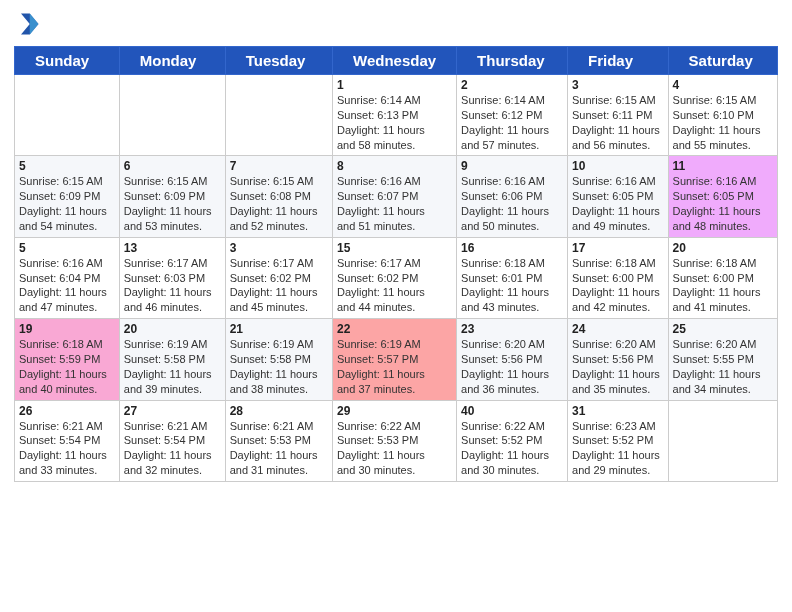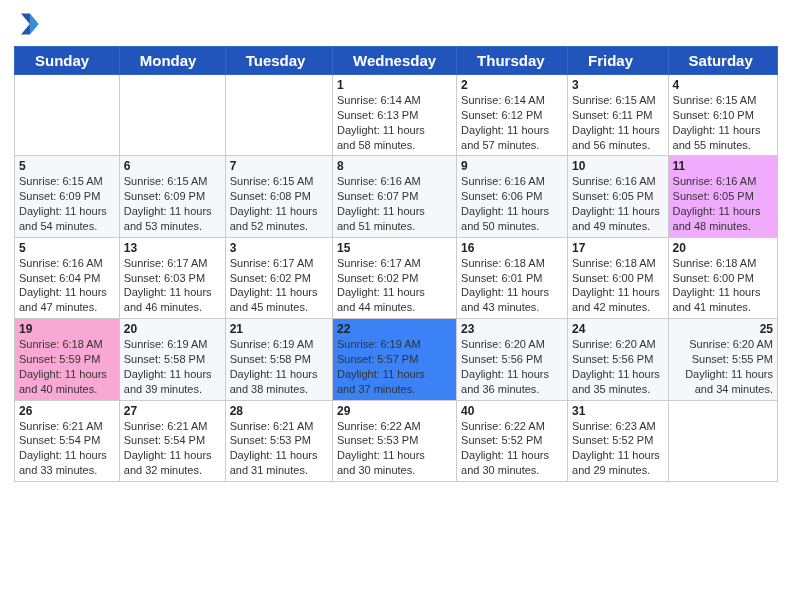--- a/index.html
+++ b/index.html
@@ -278,42 +278,42 @@
 Daylight: 11 hours
 and 39 minutes.</div>
           </td>
           <td style="background: rgb(245, 247, 250);">
             <span class="day-num">21</span>
             <div class="cell-text" style="white-space: pre-line;">Sunrise: 6:19 AM
 Sunset: 5:58 PM
 Daylight: 11 hours
 and 38 minutes.</div>
           </td>
-          <td style="background: #3b82f6;">
+          <td style="background: #fca5a5;">
             <span class="day-num">22</span>
             <div class="cell-text" style="white-space: pre-line;">Sunrise: 6:19 AM
 Sunset: 5:57 PM
 Daylight: 11 hours
 and 37 minutes.</div>
           </td>
           <td style="background: rgb(245, 247, 250); margin-top: 44px;">
             <span class="day-num">23</span>
             <div class="cell-text" style="white-space: pre-line;">Sunrise: 6:20 AM
 Sunset: 5:56 PM
 Daylight: 11 hours
 and 36 minutes.</div>
           </td>
           <td style="background: rgb(245, 247, 250);">
             <span class="day-num">24</span>
             <div class="cell-text" style="white-space: pre-line;">Sunrise: 6:20 AM
 Sunset: 5:56 PM
 Daylight: 11 hours
 and 35 minutes.</div>
           </td>
-          <td style="background: rgb(245, 247, 250); text-align: right;">
+          <td style="background: rgb(245, 247, 250);">
             <span class="day-num">25</span>
             <div class="cell-text" style="white-space: pre-line;">Sunrise: 6:20 AM
 Sunset: 5:55 PM
 Daylight: 11 hours
 and 34 minutes.</div>
           </td>
         </tr>
         <tr>
           <td>
             <span class="day-num">26</span>

